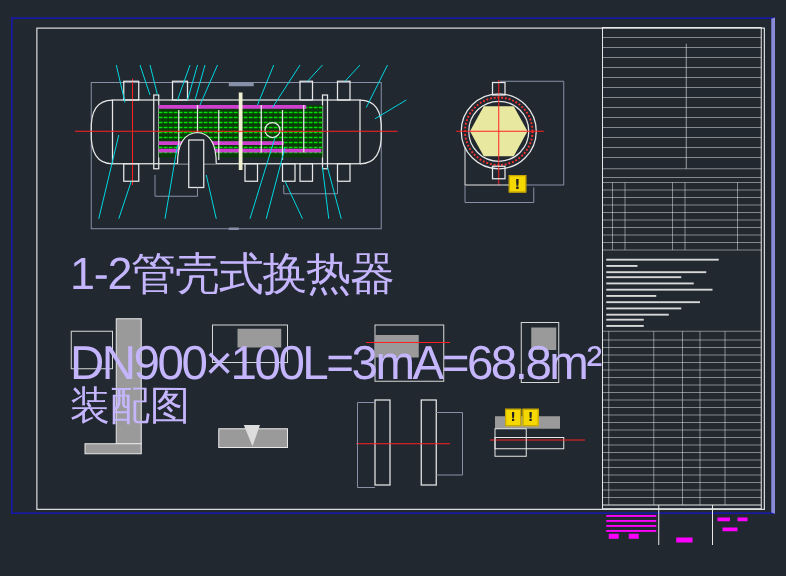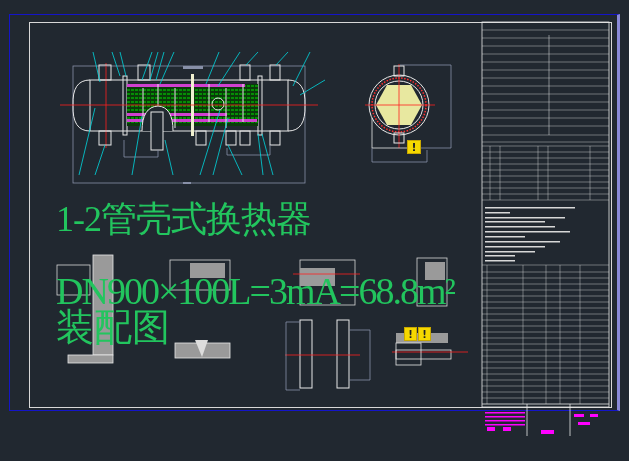--- a/index.html
+++ b/index.html
@@ -1,22 +1,22 @@
 <!DOCTYPE html>
 <html><head>
 <meta charset="utf-8">
 <style>
   html, body { margin:0; padding:0; }
   body { width:629px; height:461px; background:#212830; position:relative; overflow:hidden; font-family:"DejaVu Sans", sans-serif; }
   .abs { position:absolute; }
   svg { position:absolute; left:0; top:0; }
-  .title-text { position:absolute; color:#22c55e; font-family:Liberation Serif, serif; white-space:nowrap; line-height:1; }
+  .title-text { position:absolute; color:#c4b5fd; font-family:Liberation Sans, sans-serif; white-space:nowrap; line-height:1; }
   #title-line1 { left:56px; top:201px; font-size:36px; letter-spacing:-1px; }
   #title-line2 { left:56px; top:272px; font-size:38px; letter-spacing:-2px; }
-  #title-line3 { left:56px; top:308px; font-size:38px; }
+  #title-line3 { left:56px; top:308px; font-size:32px; }
 </style>
 </head>
 <body>
 
 <div class="abs" style="left:9px;top:14px;width:611px;height:397px;border:1px solid #1414c8;border-right:3px solid #8a8ad8;box-sizing:border-box;"></div>
 
 <div class="abs" style="left:29px;top:22px;width:583px;height:386px;border:1px solid #d8d8d8;box-sizing:border-box;"></div>
 
 <svg width="629" height="461" viewBox="0 0 629 461">
 

